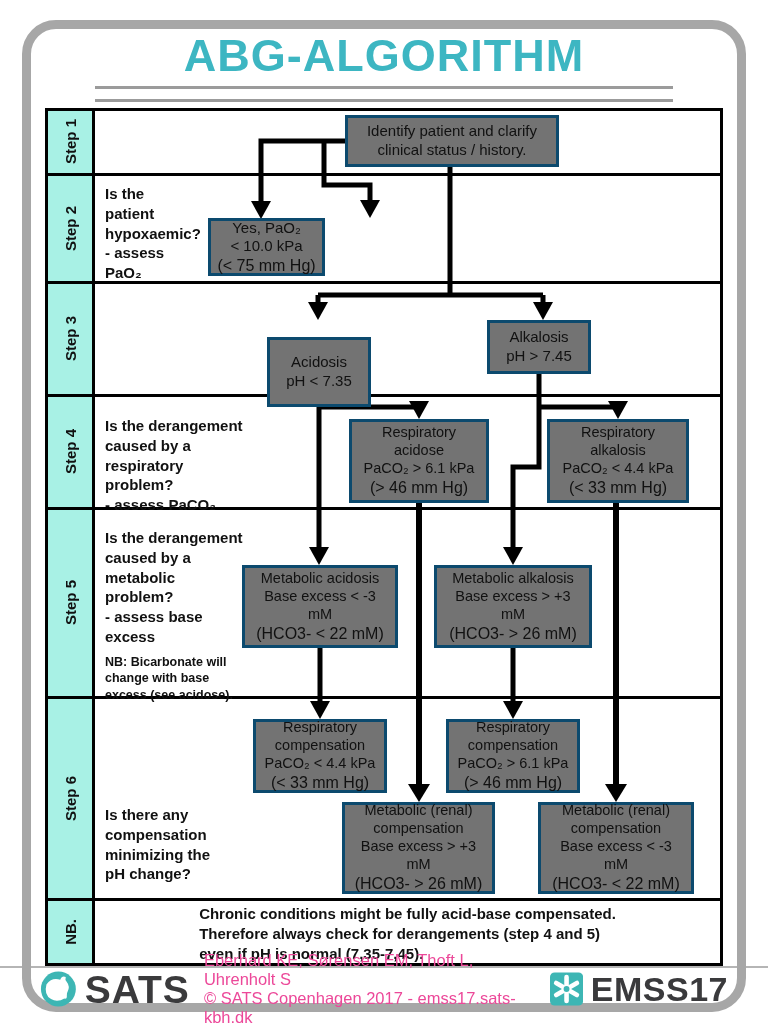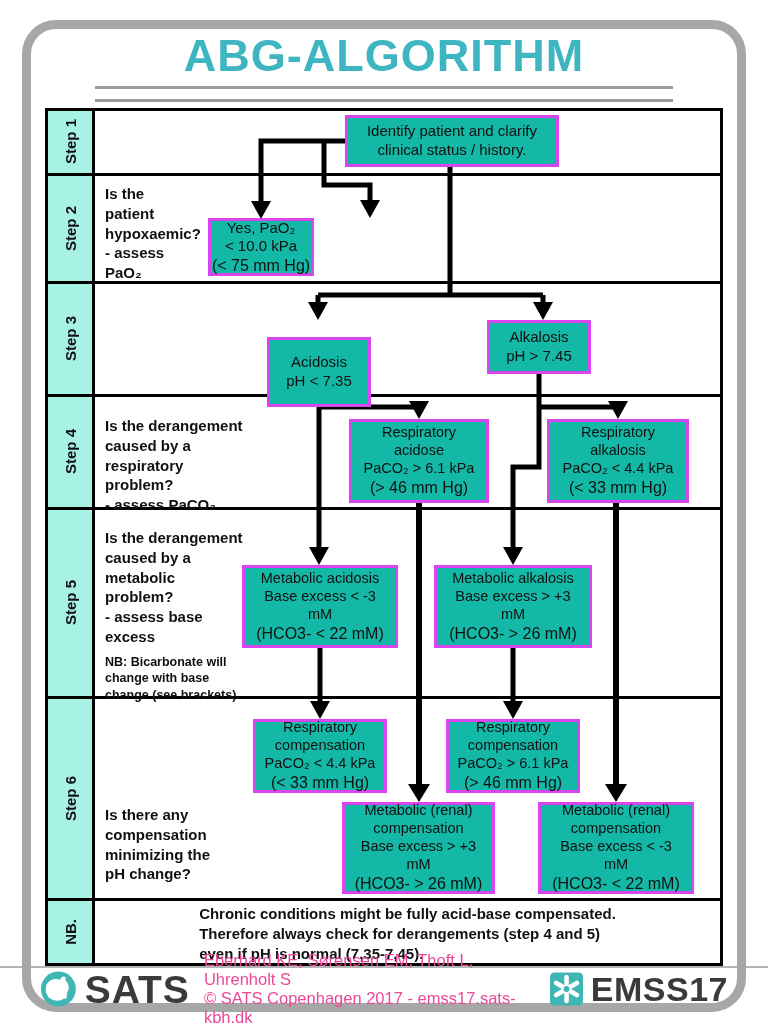--- a/index.html
+++ b/index.html
@@ -31,21 +31,21 @@
     position:absolute;left:0;top:0;bottom:0;width:47px;background:#a8f1e5;
     border-right:3px solid #000;box-sizing:border-box;
     display:flex;align-items:center;justify-content:center;
   }
   .stepcell span{
     writing-mode:vertical-rl;transform:rotate(180deg);
     font-weight:bold;font-size:15px;color:#111;white-space:nowrap;
   }
   .arrows{position:absolute;left:0;top:0;z-index:3;pointer-events:none;}
   .fbox{
-    position:absolute;background:#14b8a6;border:3px solid #d946ef;box-sizing:border-box;
+    position:absolute;background:#737373;border:3px solid #0c4a6e;box-sizing:border-box;
     display:flex;flex-direction:column;align-items:center;justify-content:center;
     text-align:center;z-index:4;
   }
   .bt{white-space:pre-line;font-size:14.5px;line-height:1.24;color:#111;}
   .bs{white-space:pre-line;font-size:16px;line-height:1.15;color:#111;margin-top:1px;}
   .q{
     position:absolute;left:57px;width:150px;font-weight:bold;font-size:15px;
     line-height:1.32;white-space:pre-line;z-index:2;color:#111;
   }
   .note{font-size:12.5px;line-height:1.3;width:160px;}
@@ -121,21 +121,21 @@
 problem?
 - assess PaCO₂</div>
   <div class="q" style="top:417px">Is the derangement
 caused by a
 metabolic
 problem?
 - assess base
 excess</div>
   <div class="q note" style="top:543px">NB: Bicarbonate will
 change with base
-change (see brackets).</div>
+excess (see acidose).</div>
   <div class="q" style="top:694px">Is there any
 compensation
 minimizing the
 pH change?</div>
 
   <div class="nbtext">Chronic conditions might be fully acid-base compensated.
 Therefore always check for derangements (step 4 and 5)
 even if pH is normal (7,35-7,45).</div>
 
   <svg class="arrows" width="672" height="852" viewBox="0 0 672 852">
@@ -165,21 +165,21 @@
       <polygon points="455,590 475,590 465,608"></polygon>
       <polygon points="360,673 382,673 371,691"></polygon>
       <polygon points="557,673 579,673 568,691"></polygon>
     </g>
   </svg>
 
   <div class="fbox" style="left:297px;top:4px;width:214px;height:52px">
     <div class="bt" style="font-size:15px">Identify patient and clarify
 clinical status / history.</div>
   </div>
-  <div class="fbox" style="left:160px;top:107px;width:106px;height:58px">
+  <div class="fbox" style="left:160px;top:107px;width:117px;height:58px">
     <div class="bt" style="font-size:15px">Yes, PaO₂
 &lt; 10.0 kPa</div>
     <div class="bs">(&lt; 75 mm Hg)</div>
   </div>
   <div class="fbox" style="left:219px;top:226px;width:104px;height:70px">
     <div class="bt" style="font-size:15px">Acidosis
 pH &lt; 7.35</div>
   </div>
   <div class="fbox" style="left:439px;top:209px;width:104px;height:54px">
     <div class="bt" style="font-size:15px">Alkalosis

